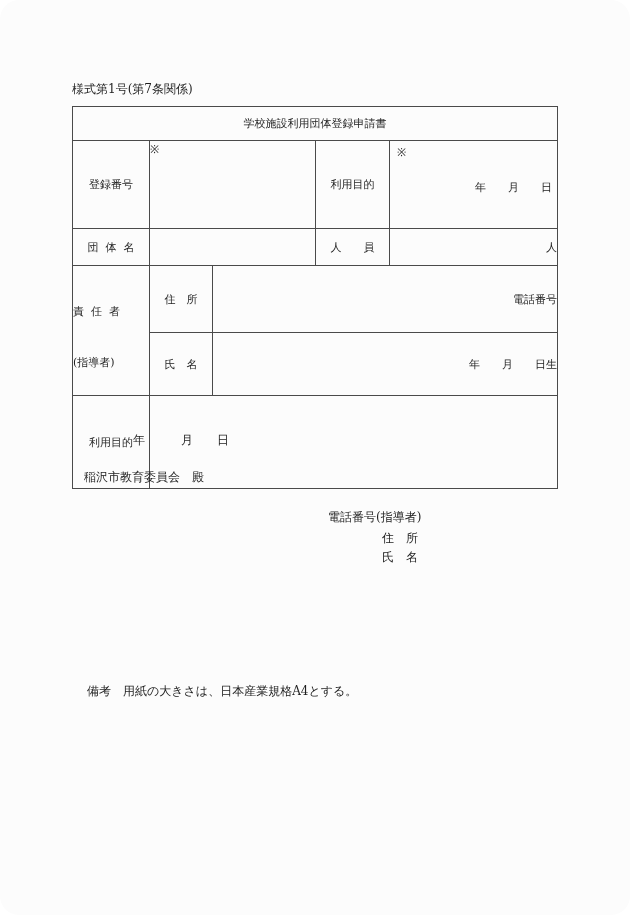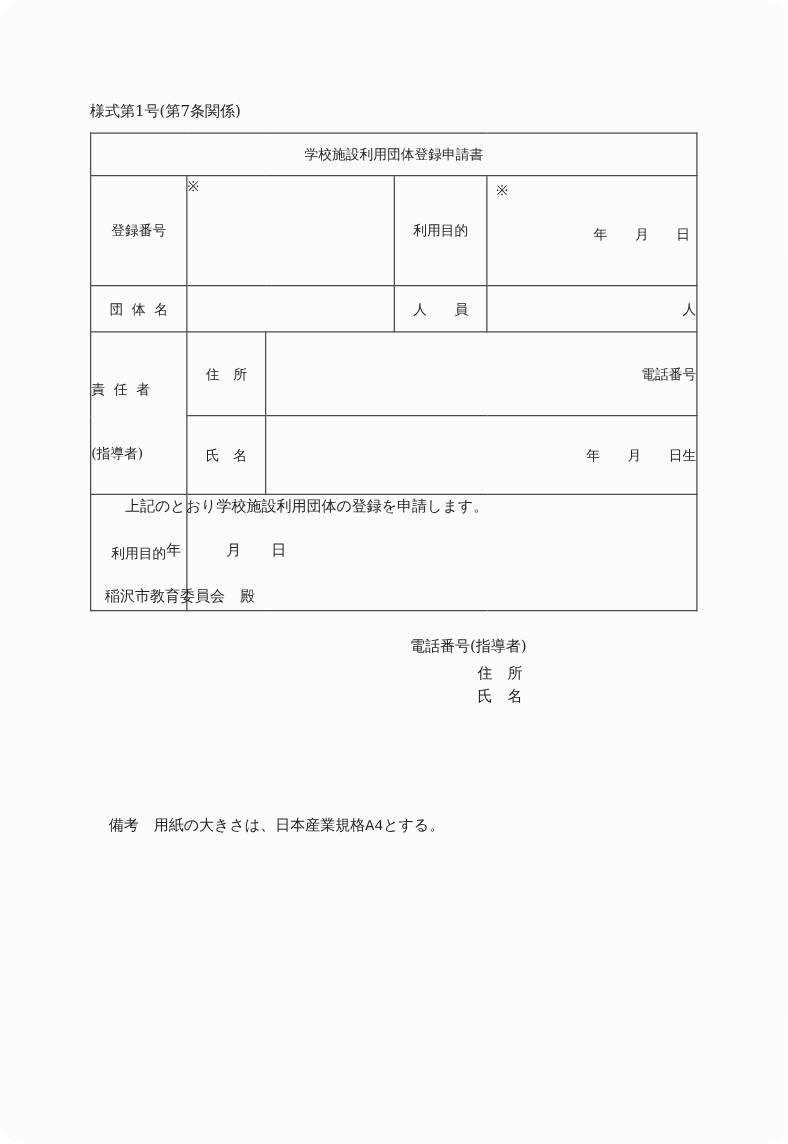--- a/index.html
+++ b/index.html
@@ -92,25 +92,24 @@
       <td class="cell-label">氏　名</td>
       <td colspan="3" class="cell-birth">年　　月　　日生</td>
     </tr>
     <tr style="height:93px">
       <td class="cell-label">利用目的</td>
       <td colspan="4"></td>
     </tr>
   </tbody>
     </table>
 
-  <div class="abs" style="left:100px; top:399px;">上記のとおり学校施設利用団体の登録を申請します。</div>
 
   <div class="abs" style="left:133px; top:434px;">年　　　月　　日</div>
 
   <div class="abs" style="left:84px; top:471px;">稲沢市教育委員会　殿</div>
 
   <div class="abs" style="left:328px; top:511px;">電話番号(指導者)</div>
   <div class="abs" style="left:382px; top:532px;">住　所</div>
   <div class="abs" style="left:382px; top:551px;">氏　名</div>
 
-  <div class="abs" style="left:87px; top:655px;font-family:Liberation Mono, monospace;">備考　用紙の大きさは、日本産業規格A4とする。</div>
+  <div class="abs" style="left:87px; top:685px;">備考　用紙の大きさは、日本産業規格A4とする。</div>
 
 </div>
 
 </body></html>

